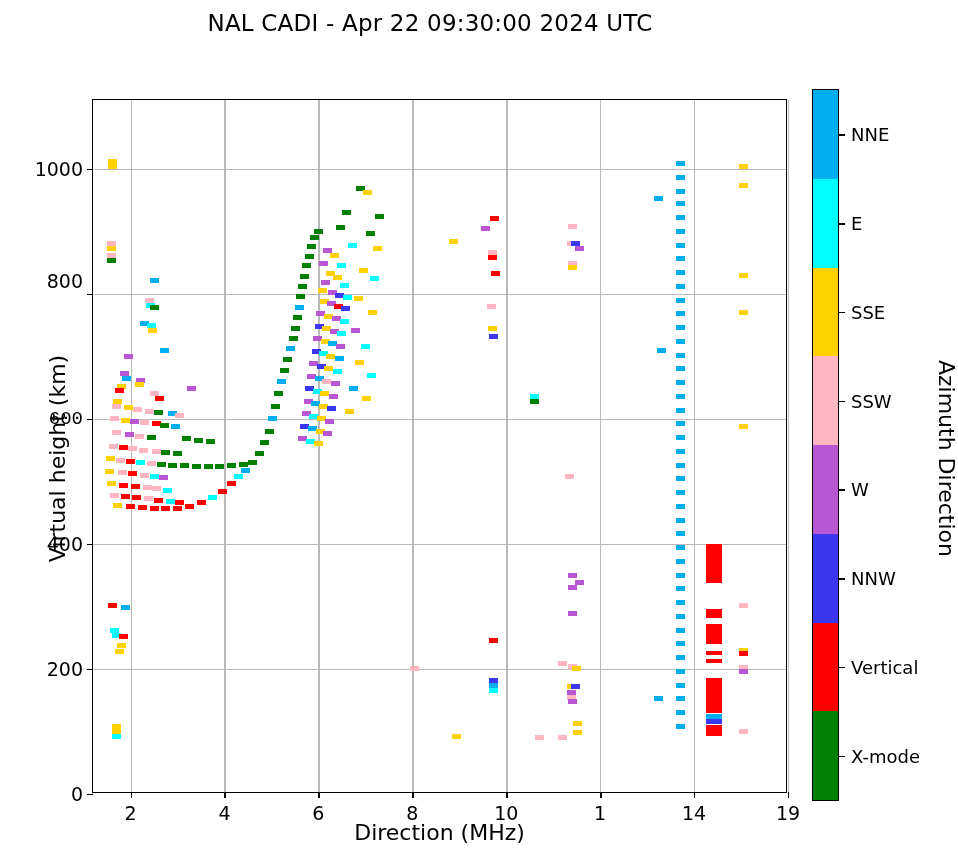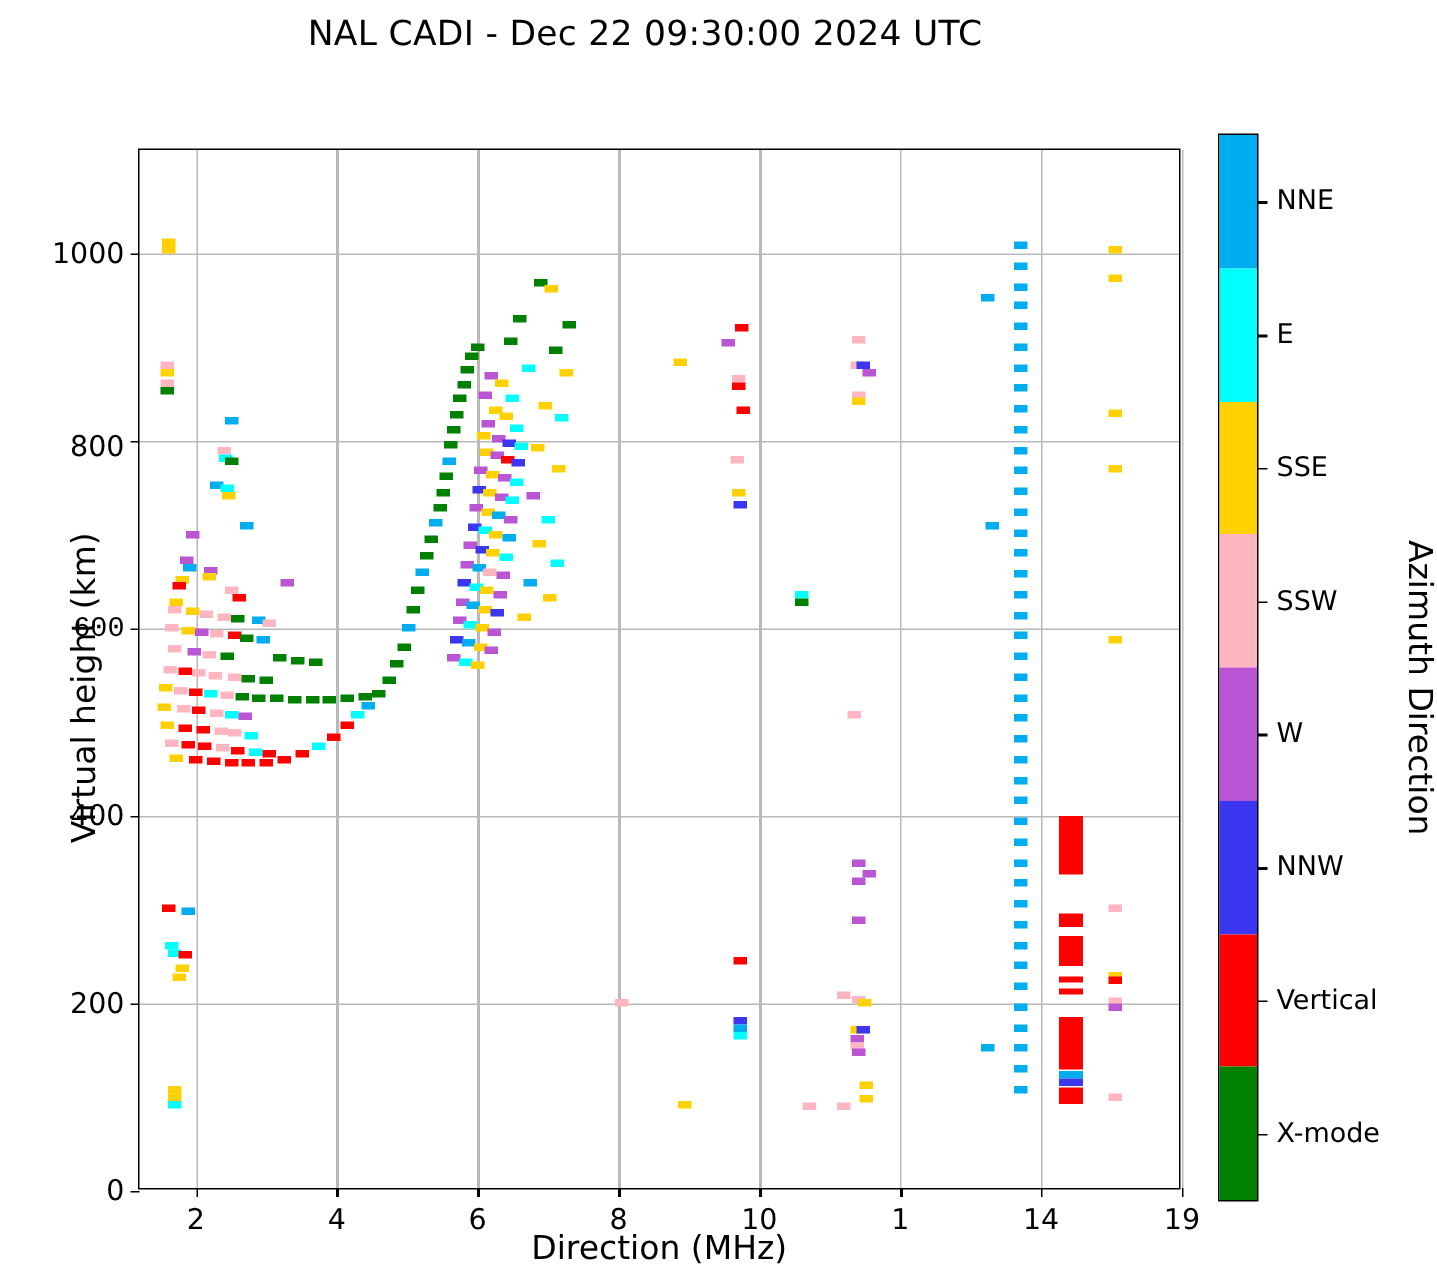--- a/index.html
+++ b/index.html
@@ -39,21 +39,21 @@
   .cbseg{position:absolute;left:0;right:0;}
   .cbtick{position:absolute;left:100%;width:7px;height:1.4px;background:#000;}
   .cblab{position:absolute;left:100%;margin-left:13px;transform:translateY(-50%);
          font-size:18px;white-space:nowrap;}
   #cblabel{position:absolute;left:796px;top:446px;width:300px;text-align:center;
            font-size:22px;transform:rotate(90deg);transform-origin:center center;}
 </style>
 </head>
 <body>
 
-<div id="plot-title">NAL CADI - Dec 22 09:30:00 2024 UTC</div>
+<div id="plot-title">NAL CADI - Apr 22 09:30:00 2024 UTC</div>
 
 <div id="plot-area">
   <div id="grid-layer">
       <div class="gl v" style="left: 37.5676px;"></div>
       <div class="gl v" style="left: 131.486px;"></div>
       <div class="gl v" style="left: 225.405px;"></div>
       <div class="gl v" style="left: 319.324px;"></div>
       <div class="gl v" style="left: 413.243px;"></div>
       <div class="gl v" style="left: 507.162px;"></div>
       <div class="gl v" style="left: 601.081px;"></div>
@@ -399,21 +399,21 @@
       <div class="xtl" style="left: 695px;">19</div>
       <div class="tick y" style="top: 694px;"></div>
       <div class="ytl" style="top: 694px;">0</div>
       <div class="tick y" style="top: 568.955px;"></div>
       <div class="ytl" style="top: 568.955px;">200</div>
       <div class="tick y" style="top: 443.91px;"></div>
       <div class="ytl" style="top: 443.91px;">400</div>
       <div class="tick y" style="top: 318.865px;"></div>
       <div class="ytl" style="top: 318.865px; font-family: Liberation Mono, monospace;">600</div>
       <div class="tick y" style="top: 193.82px;"></div>
-      <div class="ytl" style="top: 198px;">800</div>
+      <div class="ytl" style="top: 181px;">800</div>
       <div class="tick y" style="top: 68.7748px;"></div>
       <div class="ytl" style="top: 68.7748px;">1000</div>
     </div>
 </div>
 
 <div id="xlabel">Direction (MHz)</div>
 <div id="ylabel">Virtual height (km)</div>
 
 <div id="colorbar">
     <div class="cbseg" style="top: 0%; height: 12.5%; background: rgb(0, 174, 239);"></div>

